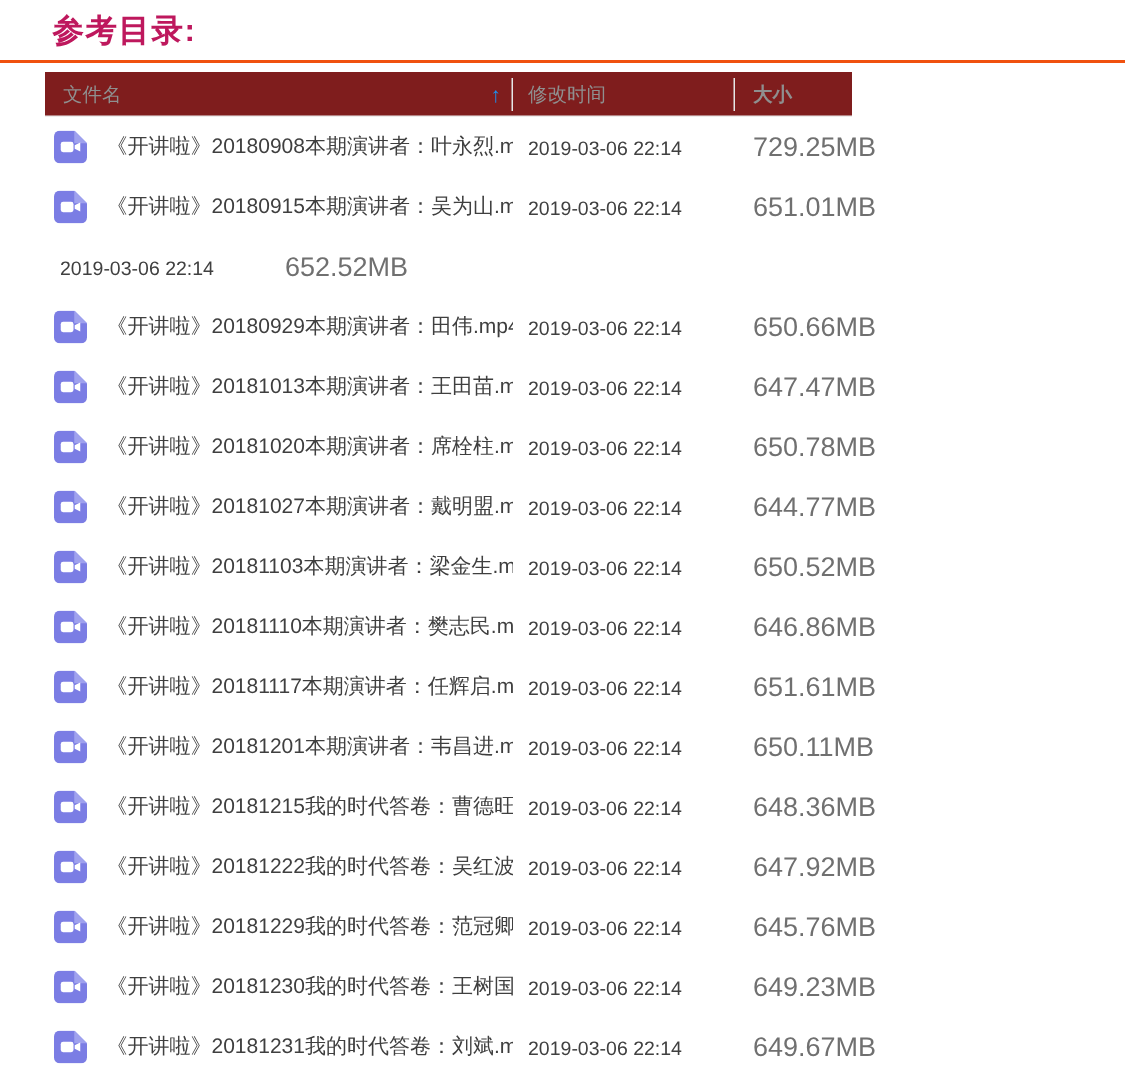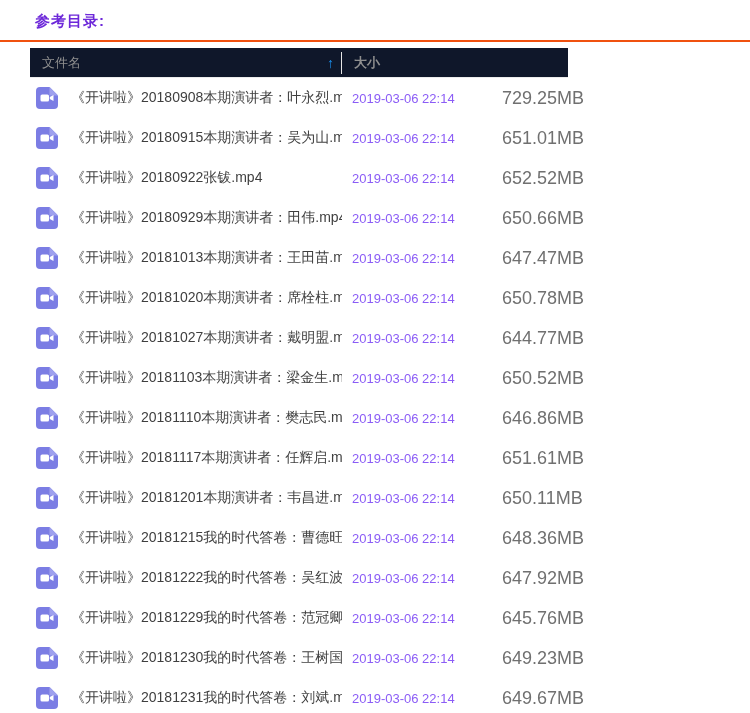--- a/index.html
+++ b/index.html
@@ -9,42 +9,42 @@
     height: 713px;
     background: #ffffff;
     overflow: hidden;
     font-family: "Liberation Sans", "DejaVu Sans", sans-serif;
   }
 
   
   .page-header { padding-top: 9px; }
   .page-title {
     margin: 0 0 0 35px;
-    font-size: 15px;
+    font-size: 21px;
     line-height: 24px;
     font-weight: bold;
-    color: #6d28d9;
+    color: #be185d;
     letter-spacing: 1px;
   }
   .title-rule {
     height: 0;
     border: none;
     border-bottom: 2px solid #f0510f;
     margin: 7px 0 0 0;
     width: 750px;
   }
 
   
   .file-table { margin: 6px 0 0 30px; width: 538px; }
 
   .thead {
     display: flex;
     height: 30px;
     align-items: center;
-    background: #0f172a;
+    background: #7f1d1d;
     border-bottom: 1px solid #ececec;
     color: #8f8f8f;
     font-size: 13px;
   }
   .th { position: relative; height: 30px; display: flex; align-items: center; }
   .th-name {
     width: 312px;
     padding-left: 12px;
     justify-content: space-between;
   }
@@ -87,21 +87,21 @@
   .file-icon {
     width: 22px;
     height: 22px;
     flex: none;
     margin-right: 13px;
     display: inline-flex;
   }
   .cell-date {
     width: 148px;
     padding-left: 10px;
-    color: #8b5cf6;
+    color: #404040;
     font-size: 13px;
     white-space: nowrap;
   }
   .cell-size {
     width: 78px;
     padding-left: 12px;
     color: #707070;
     font-size: 18px;
     white-space: nowrap;
   }
@@ -113,20 +113,23 @@
   <h1 class="page-title">参考目录:</h1>
   <div class="title-rule"></div>
 </div>
 
 <div class="file-table">
   <div class="thead">
     <div class="th th-name">
       <span>文件名</span>
       <span class="sort-arrow">↑</span>
     </div>
+    <div class="th th-date">
+      <span>修改时间</span>
+    </div>
     <div class="th th-size">
       <span>大小</span>
     </div>
   </div>
   <div class="tbody">
   <div class="row">
     <div class="cell-name">
       <span class="file-icon">
         <svg width="22" height="22" viewBox="0 0 22 22" xmlns="http://www.w3.org/2000/svg">
           <path d="M4 0h9.5L22 8.5V18a4 4 0 0 1-4 4H4a4 4 0 0 1-4-4V4a4 4 0 0 1 4-4z" fill="#7b7de4"></path>
@@ -151,31 +154,20 @@
           <path d="M13.8 9.9l3.7-1.9v6l-3.7-1.9z" fill="#ffffff"></path>
         </svg>
       </span>
       <span>《开讲啦》20180915本期演讲者：吴为山.mp4</span>
     </div>
     <div class="cell-date">2019-03-06 22:14</div>
     <div class="cell-size">651.01MB</div>
   </div>
 
   <div class="row">
-    <div class="cell-name">
-      <span class="file-icon">
-        <svg width="22" height="22" viewBox="0 0 22 22" xmlns="http://www.w3.org/2000/svg">
-          <path d="M4 0h9.5L22 8.5V18a4 4 0 0 1-4 4H4a4 4 0 0 1-4-4V4a4 4 0 0 1 4-4z" fill="#7b7de4"></path>
-          <path d="M13.5 0L22 8.5h-8.5z" fill="#9fa1ee"></path>
-          <rect x="4.5" y="7.5" width="8.5" height="7" rx="1.6" fill="#ffffff"></rect>
-          <path d="M13.8 9.9l3.7-1.9v6l-3.7-1.9z" fill="#ffffff"></path>
-        </svg>
-      </span>
-      <span>《开讲啦》20180922张钹.mp4</span>
-    </div>
     <div class="cell-date">2019-03-06 22:14</div>
     <div class="cell-size">652.52MB</div>
   </div>
 
   <div class="row">
     <div class="cell-name">
       <span class="file-icon">
         <svg width="22" height="22" viewBox="0 0 22 22" xmlns="http://www.w3.org/2000/svg">
           <path d="M4 0h9.5L22 8.5V18a4 4 0 0 1-4 4H4a4 4 0 0 1-4-4V4a4 4 0 0 1 4-4z" fill="#7b7de4"></path>
           <path d="M13.5 0L22 8.5h-8.5z" fill="#9fa1ee"></path>

